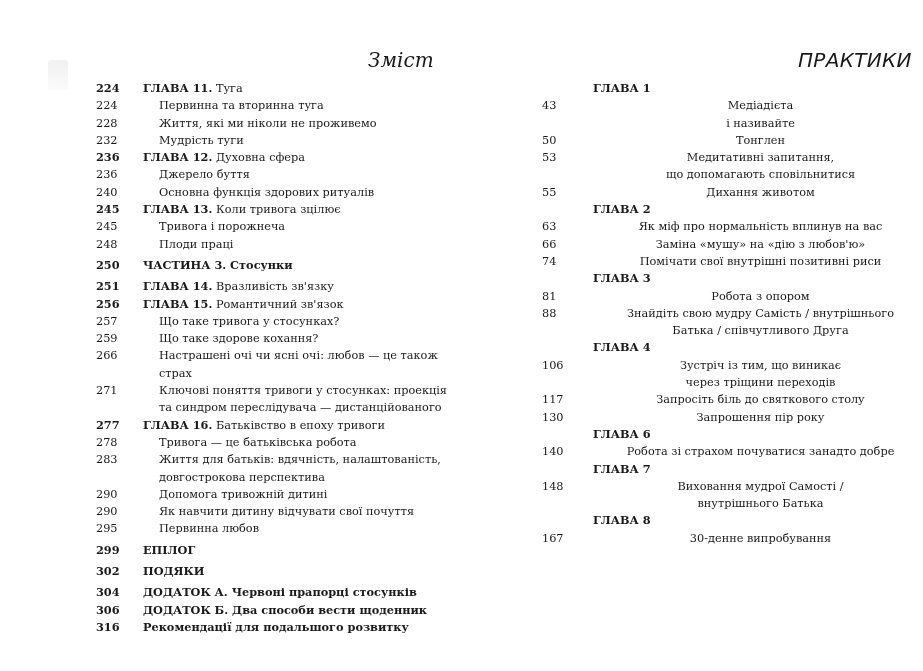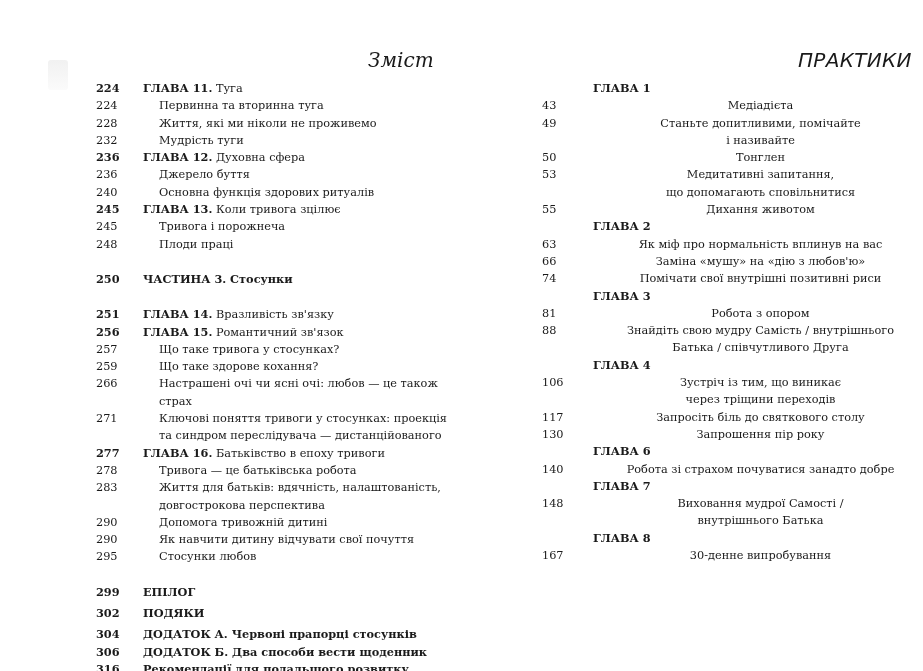--- a/index.html
+++ b/index.html
@@ -18,21 +18,21 @@
   #right-page .toc { left: 82px; width: 370px; }
   .row { display: flex; align-items: baseline; font-size: 11.3px; line-height: 17.3px; gap: 13px; }
   .row .pg { width: 34px; flex: none; font-family: "DejaVu Serif", serif; }
   .row .txt { flex: 1; }
   .row.chapter .pg { font-weight: bold; }
   .row.chapter .lbl { font-weight: bold; }
   .row.chapter .title { font-weight: normal; }
   .row.sub .txt { padding-left: 16px; }
   .row.sub .pg { font-weight: normal; }
   .row.bold .pg, .row.bold .txt { font-weight: bold; }
-  .row.gap { margin-top: 18px; }
+  .row.gap { margin-top: 4px; }
   .row.gap-sm { margin-top: 4px; }
   .row.cont .pg { visibility: hidden; }
   #right-page .row .pg { width: 38px; }
   #right-page .row.chapter .txt { padding-left: 0; }
   #right-page .row.sub .txt { padding-left: 16px; text-align: center; }
 </style>
 </head>
 <body>
 
 <div class="smudge"></div>
@@ -131,21 +131,21 @@
       <li class="row sub">
         <span class="pg">290</span>
         <span class="txt">Допомога тривожній дитині</span>
       </li>
       <li class="row sub">
         <span class="pg">290</span>
         <span class="txt">Як навчити дитину відчувати свої почуття</span>
       </li>
       <li class="row sub">
         <span class="pg">295</span>
-        <span class="txt">Стосунки любов</span>
+        <span class="txt">Первинна любов</span>
       </li>
       <li class="row bold gap">
         <span class="pg">299</span>
         <span class="txt">ЕПІЛОГ</span>
       </li>
       <li class="row bold gap-sm">
         <span class="pg">302</span>
         <span class="txt">ПОДЯКИ</span>
       </li>
       <li class="row bold gap-sm">
@@ -167,24 +167,20 @@
   <div class="running-head">ПРАКТИКИ</div>
   <ul class="toc" id="right-toc">
       <li class="row chapter">
         <span class="pg"></span>
         <span class="txt"><span class="lbl">ГЛАВА 1</span><span class="title"></span></span>
       </li>
       <li class="row sub">
         <span class="pg">43</span>
         <span class="txt">Медіадієта</span>
       </li>
-      <li class="row sub">
-        <span class="pg">49</span>
-        <span class="txt">Станьте допитливими, помічайте</span>
-      </li>
       <li class="row sub cont">
         <span class="pg"></span>
         <span class="txt">і називайте</span>
       </li>
       <li class="row sub">
         <span class="pg">50</span>
         <span class="txt">Тонглен</span>
       </li>
       <li class="row sub">
         <span class="pg">53</span>

